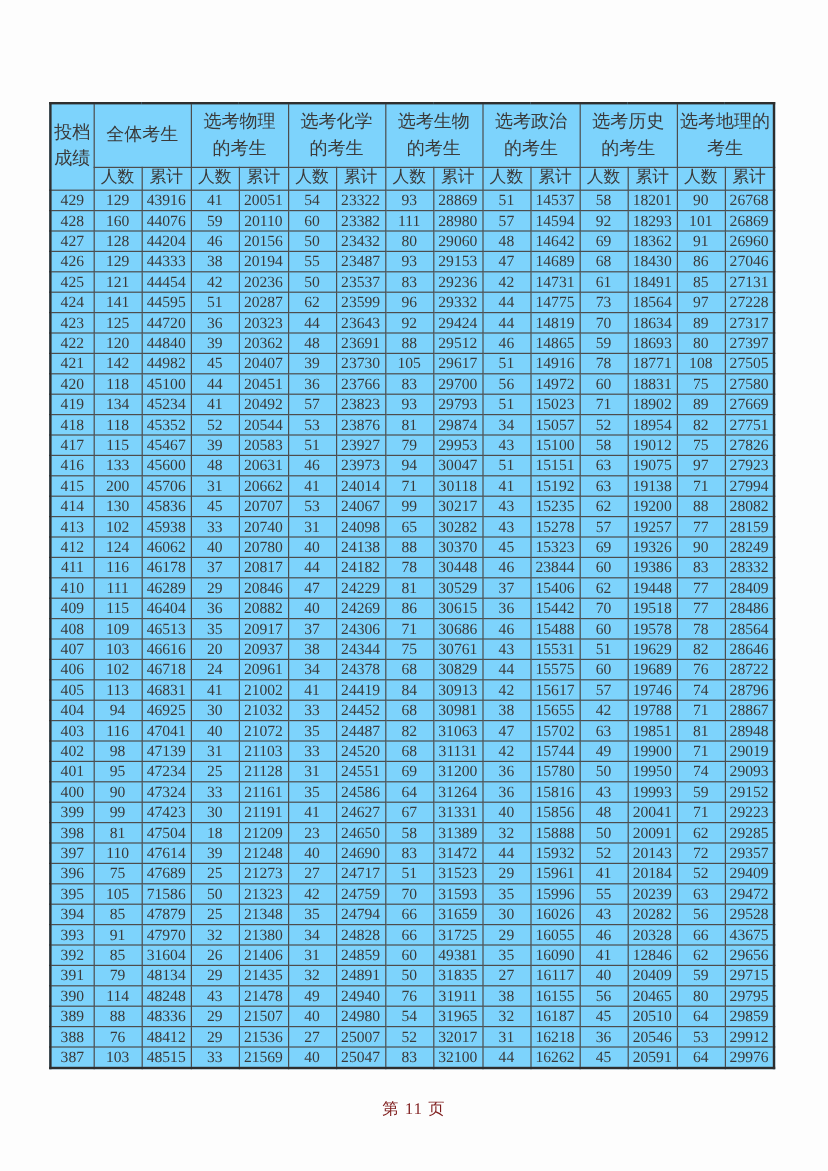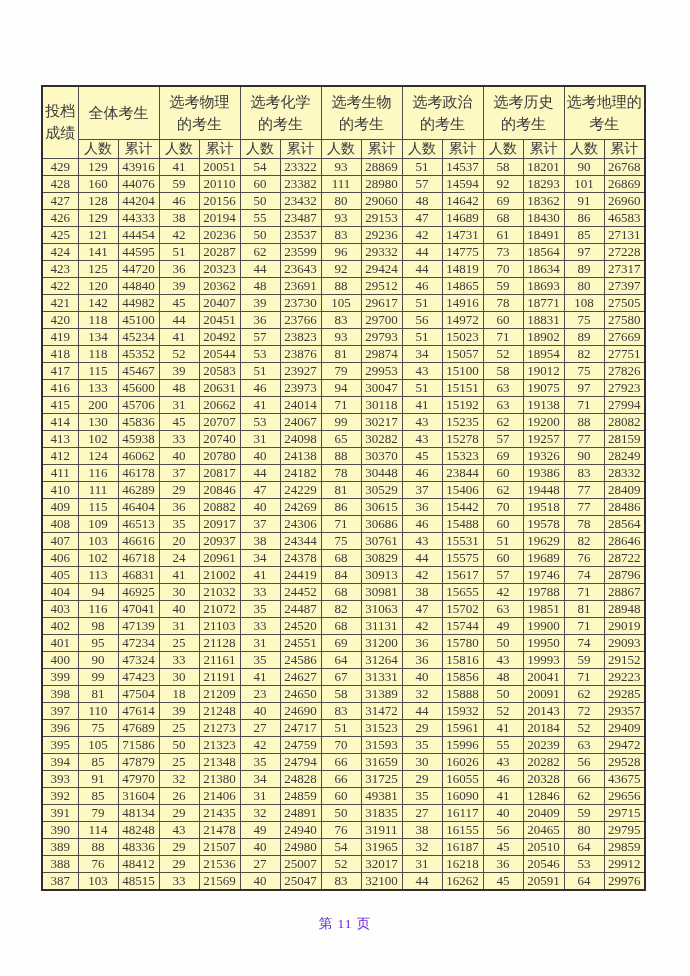--- a/index.html
+++ b/index.html
@@ -4,36 +4,36 @@
 <style>
   html,body{margin:0;padding:0;}
   body{
     width:690px;height:976px;background:#fdfdfd;position:relative;overflow:hidden;
     font-family:"Liberation Serif","DejaVu Serif",serif;color:#3a3a3a;
   }
   .page{position:absolute;inset:0;}
   table.score-table{
     position:absolute;top:85px;left:41px;width:508px;
     border-collapse:collapse;table-layout:fixed;
-    border:2px solid #2e2e2e;background:#fef9c3;
+    border:2px solid #2e2e2e;background:#7dd3fc;
   }
   .score-table th,.score-table td{
     border:1px solid #4d4d4d;text-align:center;vertical-align:middle;
     padding:0;font-weight:normal;color:#3a3a3a;
   }
   col.c-score{width:36px;}
   col.c-count{width:40px;}
   col.c-cum{width:41px;}
   th.score-head{font-size:15px;line-height:1.45;white-space:pre-line;}
   th.group{font-size:15px;line-height:1.5;white-space:pre-line;height:52px;}
   th.sub{font-size:14px;height:18px;line-height:18px;}
   .score-table tbody td{font-size:13px;height:16px;line-height:16px;}
   .footer{
     position:absolute;top:915px;left:0;width:100%;text-align:center;
-    font-size:13.5px;color:#6d28d9;letter-spacing:1px;
+    font-size:13.5px;color:#7f1d1d;letter-spacing:1px;
   }
   
   .wm{position:absolute;pointer-events:none;opacity:.10;
       background:radial-gradient(closest-side,#d49a9a,transparent 70%);
       filter:blur(3px);transform:rotate(-32deg);}
   .wm1{left:55px;top:210px;width:120px;height:90px;}
   .wm2{left:190px;top:740px;width:200px;height:150px;}
   .wm3{left:500px;top:450px;width:130px;height:110px;}
 </style>
 </head>
@@ -157,21 +157,21 @@
           <td>20194</td>
           <td>55</td>
           <td>23487</td>
           <td>93</td>
           <td>29153</td>
           <td>47</td>
           <td>14689</td>
           <td>68</td>
           <td>18430</td>
           <td>86</td>
-          <td>46583</td>
+          <td>27046</td>
         </tr>
         <tr>
           <td>425</td>
           <td>121</td>
           <td>44454</td>
           <td>42</td>
           <td>20236</td>
           <td>50</td>
           <td>23537</td>
           <td>83</td>

